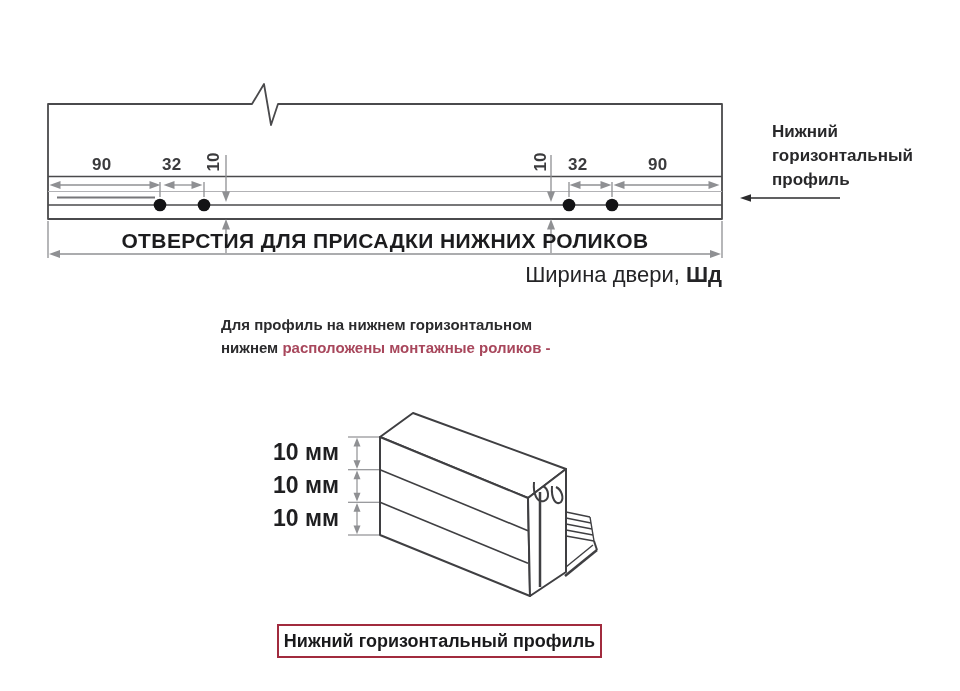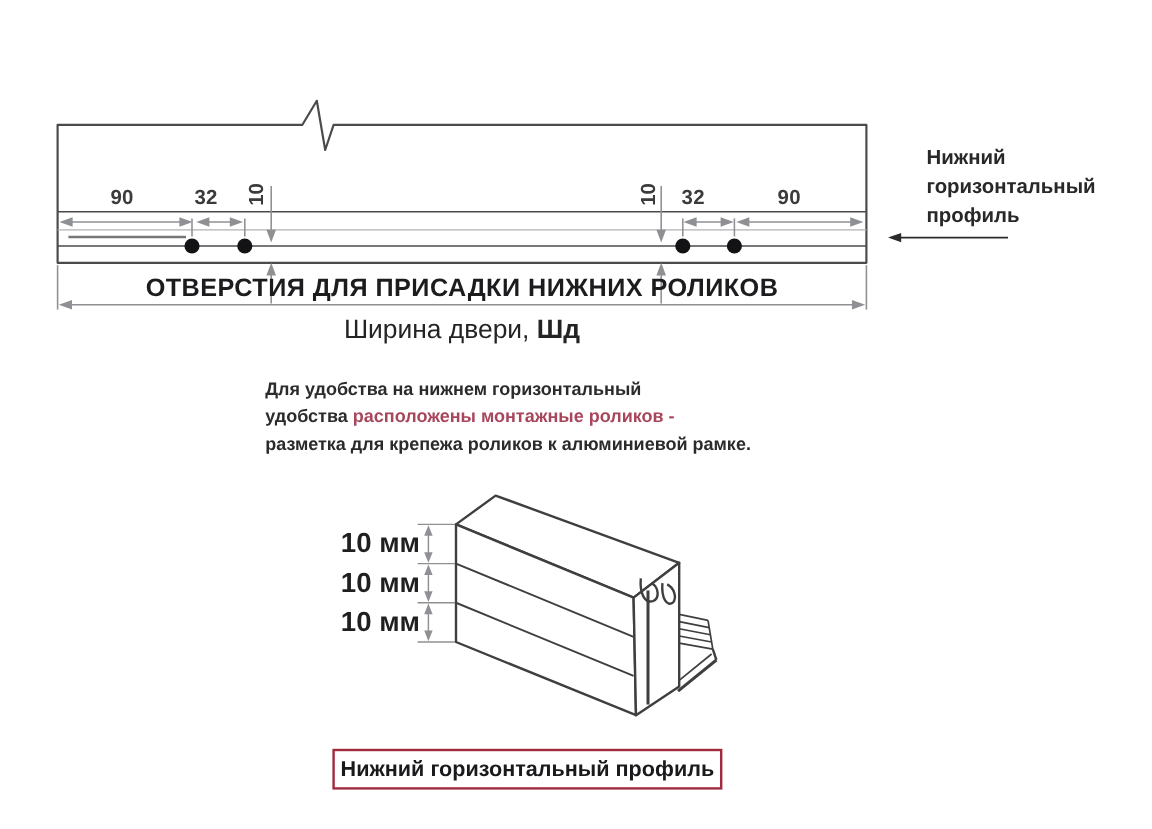--- a/index.html
+++ b/index.html
@@ -16,35 +16,35 @@
   .dimnum-rot{
     position:absolute;width:30px;height:30px;line-height:30px;text-align:center;
     font-size:17px;font-weight:bold;color:#3b3b3d;
     transform:rotate(-90deg);transform-origin:center;
   }
   .holes-title{
     position:absolute;left:48px;top:229px;width:674px;text-align:center;
     font-size:21px;font-weight:bold;letter-spacing:0.4px;color:#1c1c1e;white-space:nowrap;
   }
   .width-line{
-    position:absolute;left:48px;top:262px;width:674px;text-align:center;
+    position:absolute;left:48px;top:262px;width:674px;text-align:right;
     font-size:22px;color:#242426;white-space:nowrap;
   }
   .width-line b{font-weight:bold;}
   .side-label{
     position:absolute;left:772px;top:120px;width:160px;
     font-size:17px;font-weight:bold;line-height:24px;color:#28282a;
   }
   .note{
     position:absolute;left:221px;top:313px;width:440px;
     font-size:15px;font-weight:bold;line-height:23px;color:#2b2b2d;
   }
   .note .hl{color:#A8475C;}
   .iso-dim{
-    position:absolute;left:248px;width:102px;text-align:right;
+    position:absolute;left:237px;width:102px;text-align:right;
     font-size:23px;font-weight:bold;color:#1f1f21;white-space:nowrap;
   }
   .caption-box{
     position:absolute;left:277px;top:624px;width:325px;height:34px;
     border:2px solid #A12B3E;display:flex;align-items:center;justify-content:center;
     font-size:18px;font-weight:bold;color:#1a1a1c;white-space:nowrap;
   }
 </style>
 </head>
 <body>
@@ -126,24 +126,23 @@
 
   <div class="holes-title">ОТВЕРСТИЯ ДЛЯ ПРИСАДКИ НИЖНИХ РОЛИКОВ</div>
   <div class="width-line">
     <span>Ширина двери,</span>
     <b>Шд</b>
   </div>
 
   <div class="side-label">Нижний горизонтальный профиль</div>
 
   <div class="note">
-    <span>Для удобства на нижнем горизонтальный</span><br>
-    <span>удобства</span>
+    <span>Для профиль на нижнем горизонтальном</span><br>
+    <span>нижнем</span>
     <span class="hl">расположены монтажные роликов -</span><br>
-    <span>разметка для крепежа роликов к алюминиевой рамке.</span>
   </div>
 
   <svg style="left:300px;top:393px" width="340" height="230" viewBox="0 0 340 230">
 
     <g stroke="#8f9093" fill="#8f9093" stroke-width="1.2">
       <line x1="48" y1="44" x2="79" y2="44"></line>
       <line x1="48" y1="76.7" x2="79" y2="76.7"></line>
       <line x1="48" y1="109.3" x2="79" y2="109.3"></line>
       <line x1="48" y1="142" x2="79" y2="142"></line>
 

